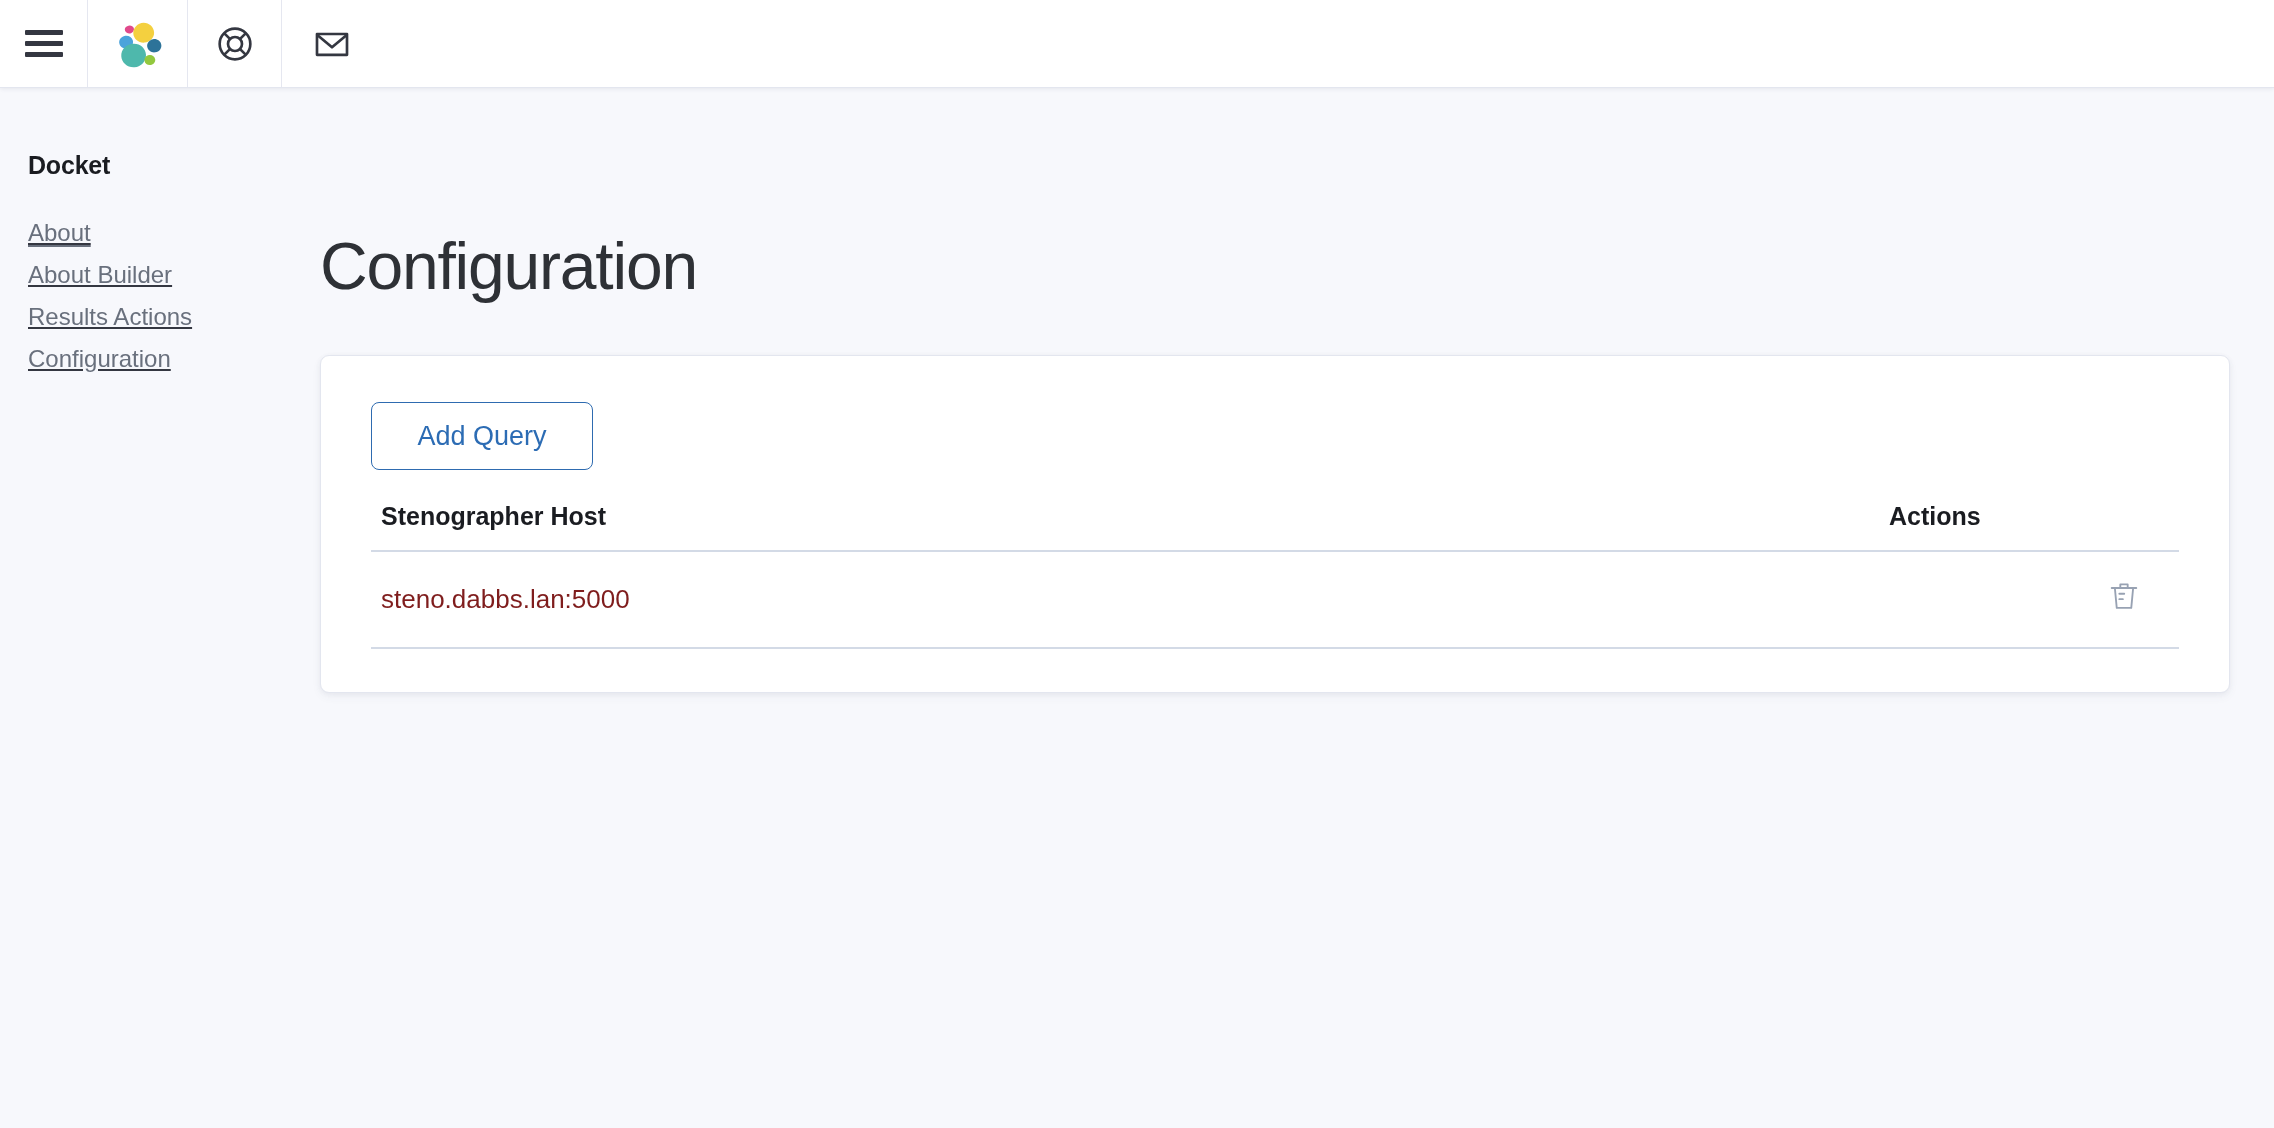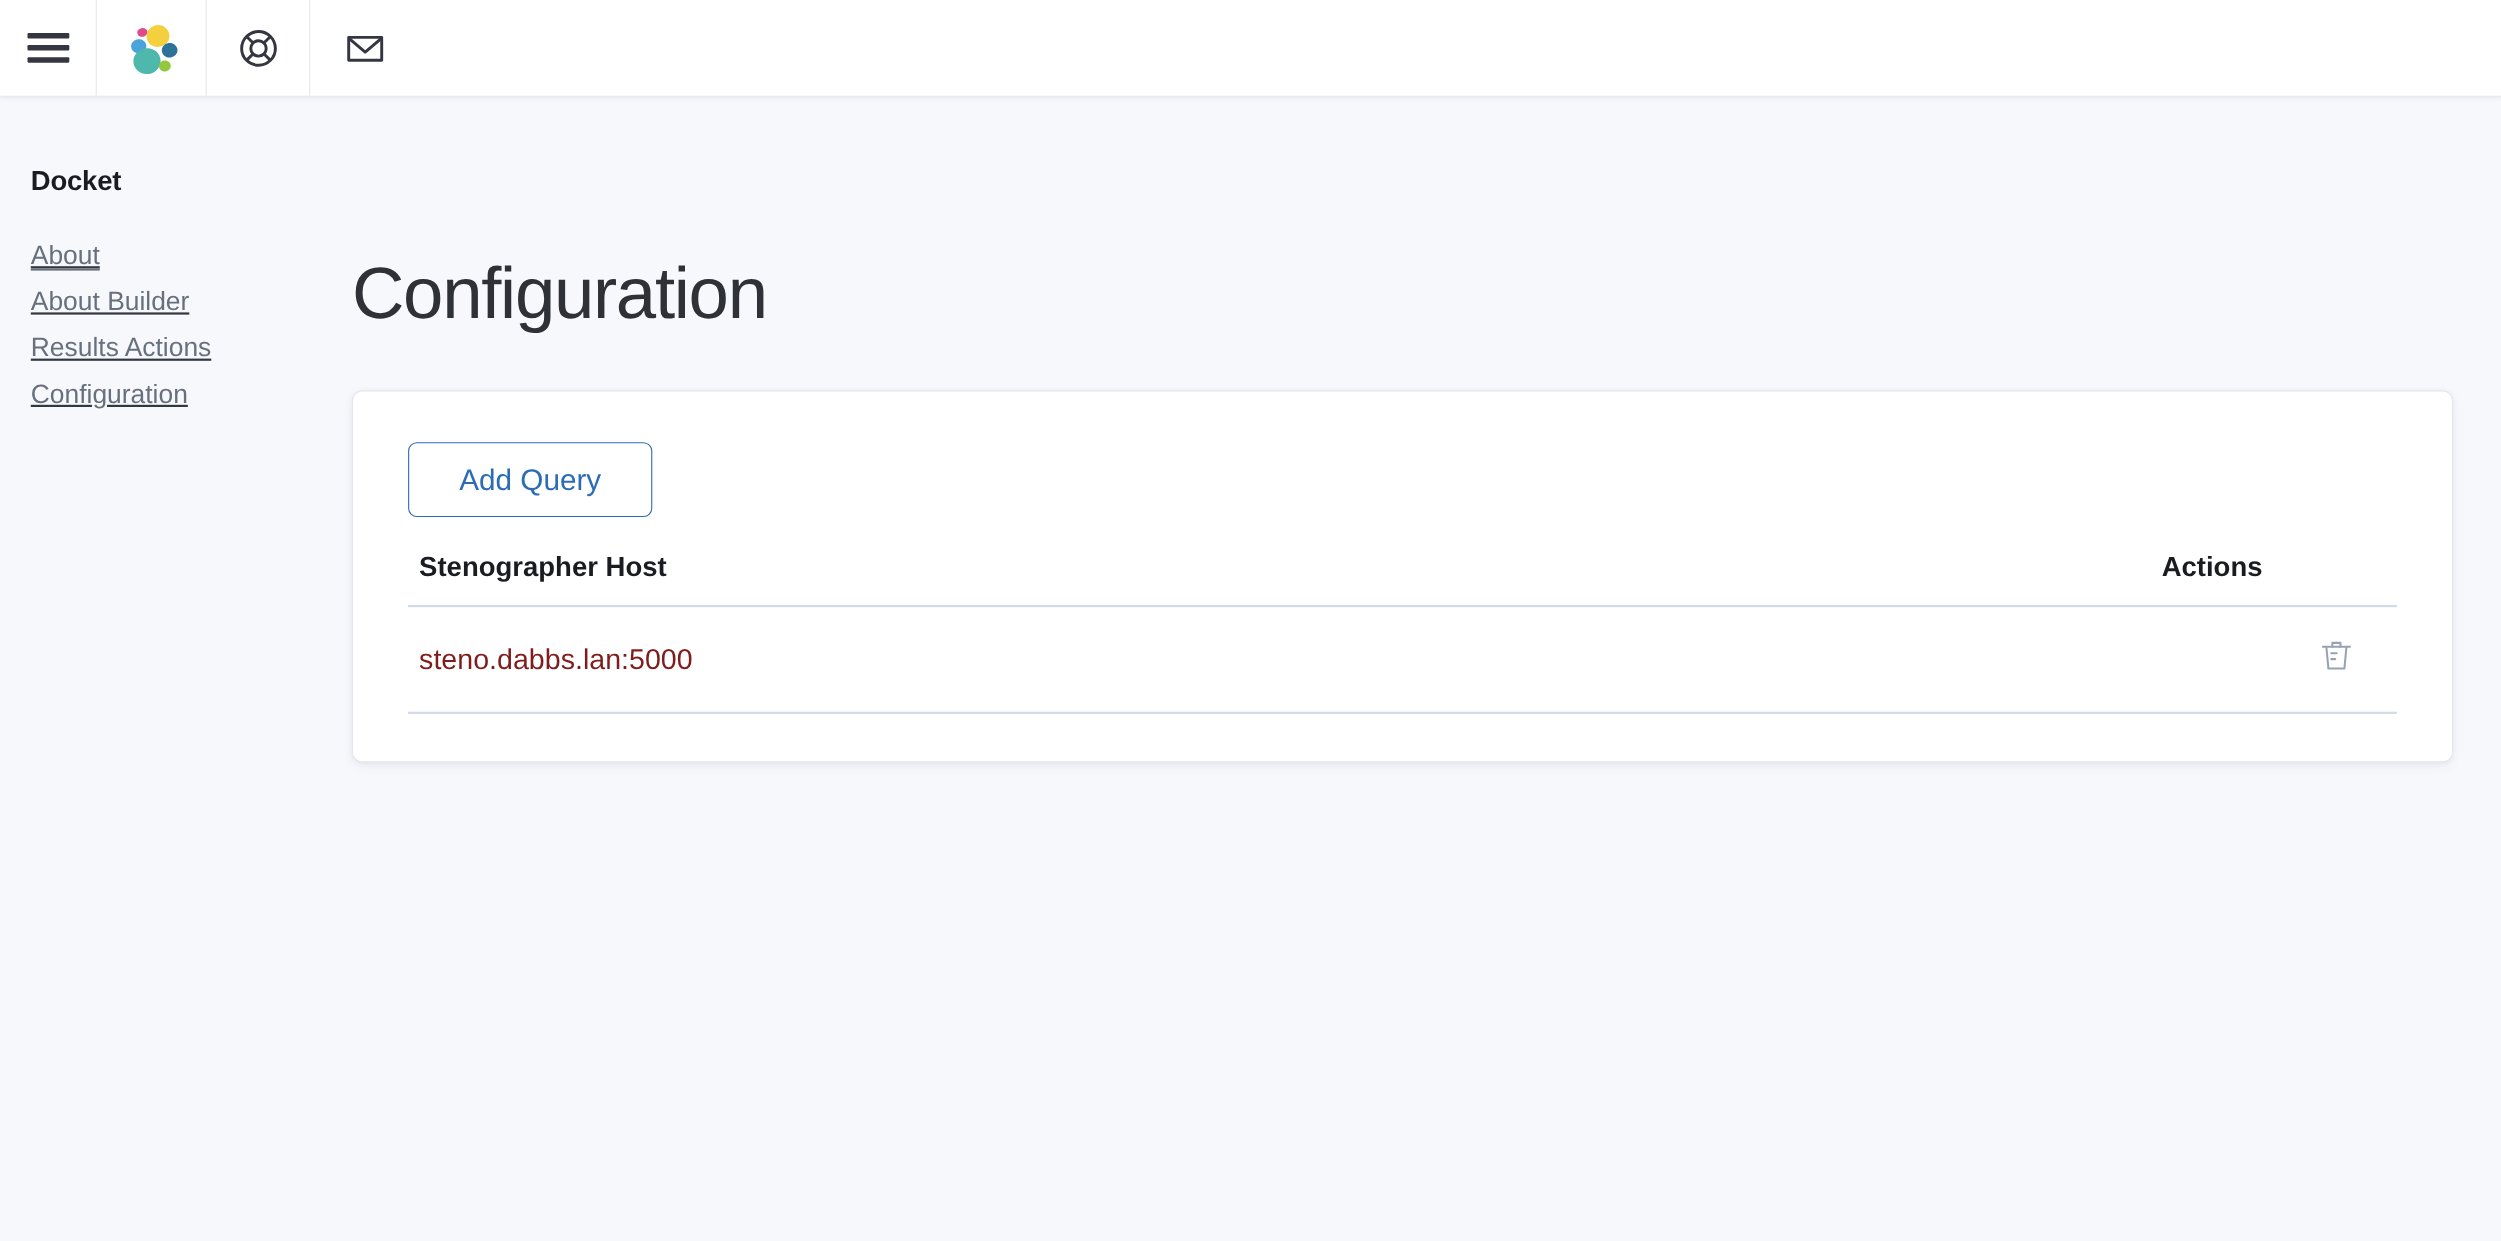--- a/index.html
+++ b/index.html
@@ -173,21 +173,21 @@
 
   .host-table th {
     font-size: 25px;
     font-weight: bold;
     color: #1A1C21;
     text-align: left;
     padding: 0 0 19px 10px;
     border-bottom: 2px solid #D3DAE6;
   }
   .host-table th.col-actions {
-    text-align: center;
+    text-align: left;
     padding-right: 46px;
     width: 300px;
   }
 
   .host-table td {
     font-size: 26px;
     color: #7f1d1d;
     padding: 28px 0 28px 10px;
     border-bottom: 2px solid #D3DAE6;
     vertical-align: middle;

